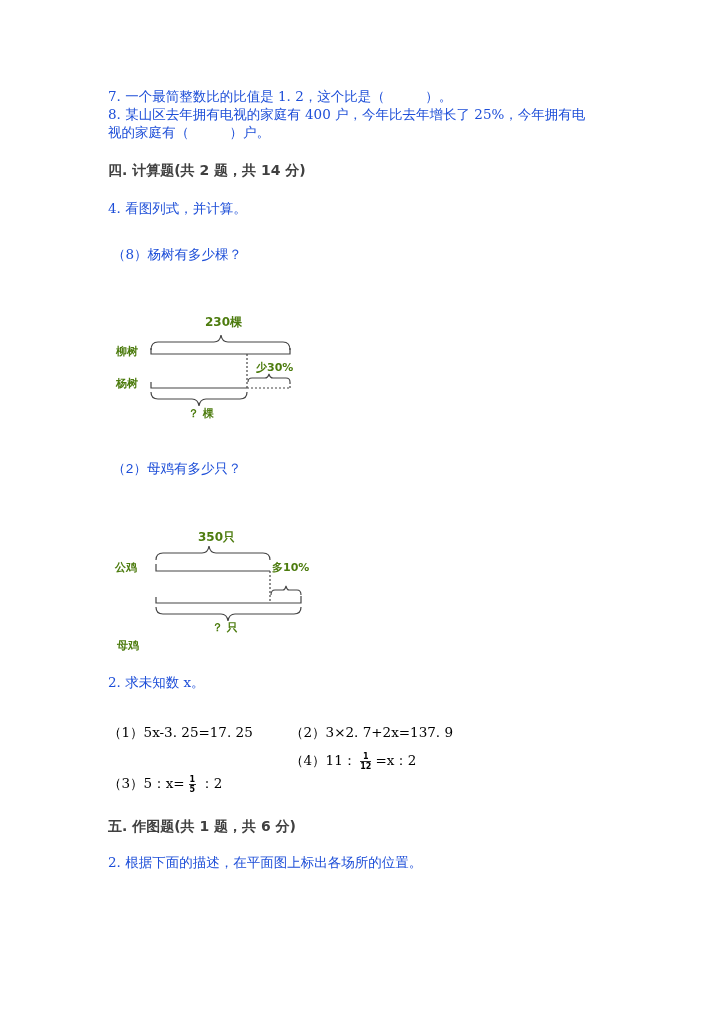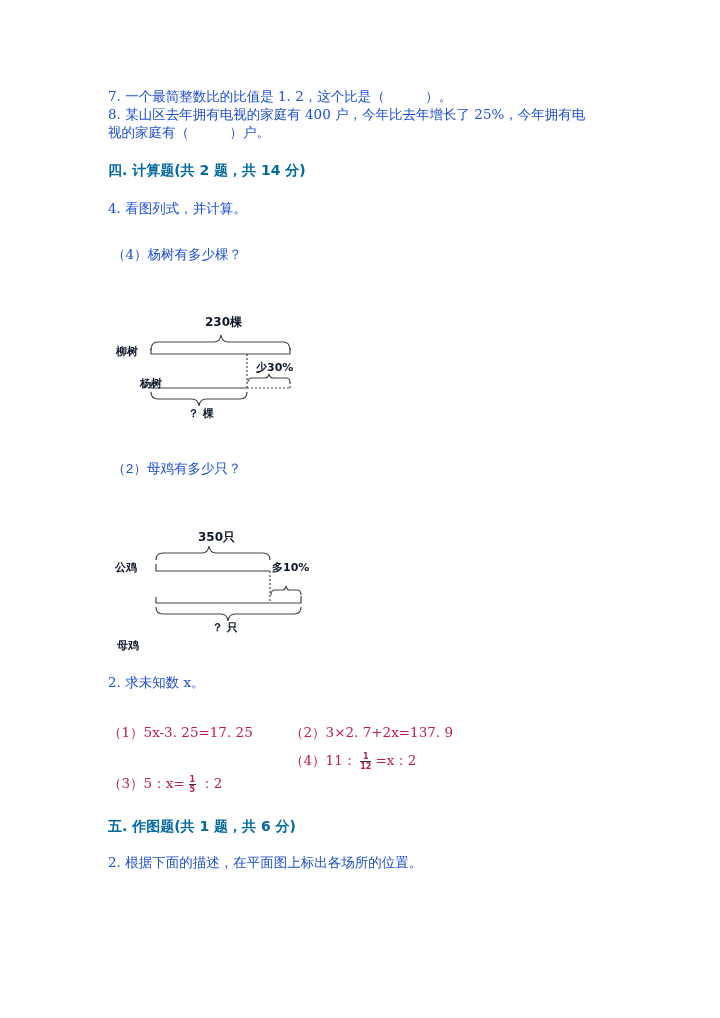--- a/index.html
+++ b/index.html
@@ -1,37 +1,37 @@
 <!DOCTYPE html>
 <html><head>
   <meta charset="utf-8">
   <style>
     html, body { margin: 0; padding: 0; background: #ffffff; }
     body { width: 720px; height: 1018px; position: relative; overflow: hidden;
            font-family: "DejaVu Serif", "Liberation Serif", serif; color: #333; }
     .abs { position: absolute; white-space: nowrap; }
     .q { font-size: 13.5px; color: #1d4ed8; }
-    .sec { font-size: 14px; font-weight: bold; color: #0369a1; font-family: "DejaVu Sans", "Liberation Sans", sans-serif; }
-    .diag-label { font-family: "DejaVu Sans", "Liberation Sans", sans-serif; font-weight: bold; font-size: 11px; color: #0f172a; }
-    .eq { font-size: 13.5px; color: #be185d; }
+    .sec { font-size: 14px; font-weight: bold; color: #404040; font-family: "DejaVu Sans", "Liberation Sans", sans-serif; }
+    .diag-label { font-family: "DejaVu Sans", "Liberation Sans", sans-serif; font-weight: bold; font-size: 11px; color: #4d7c0f; }
+    .eq { font-size: 13.5px; color: #000000; }
     .frac { display: inline-block; vertical-align: middle; text-align: center; font-size: 8px; line-height: 9px; margin: 0 4px;
             font-family: "DejaVu Sans", "Liberation Sans", sans-serif; font-weight: bold; }
     .frac span { display: block; }
     .frac .num { border-bottom: 1px solid #333; padding: 0 1px; }
   </style>
 </head>
 <body>
 
 <div class="abs q" style="left:108px; top:88px;">7. 一个最简整数比的比值是 1. 2，这个比是（　　　）。</div>
 <div class="abs q" style="left:108px; top:106px;">8. 某山区去年拥有电视的家庭有 400 户，今年比去年增长了 25%，今年拥有电</div>
 <div class="abs q" style="left:108px; top:124px;">视的家庭有（　　　）户。</div>
 
 <div class="abs sec" style="left:108px; top:162px;">四. 计算题(共 2 题，共 14 分)</div>
 <div class="abs q" style="left:108px; top:200px;">4. 看图列式，并计算。</div>
-<div class="abs q" style="left:112px; top:246px;">（4）杨树有多少棵？</div>
+<div class="abs q" style="left:112px; top:246px;">（8）杨树有多少棵？</div>
 
 <div class="abs" style="left:100px; top:300px; width:220px; height:130px;">
   <svg width="220" height="130" viewBox="0 0 220 130">
 
     <path d="M51,50 Q51,42 58,42 L114,42 Q120,42 121,35 Q122,42 128,42 L183,42 Q190,42 190,50" fill="none" stroke="#444" stroke-width="1.2"></path>
 
     <path d="M51,48 L51,54 L190,54 L190,48" fill="none" stroke="#444" stroke-width="1.2"></path>
 
     <line x1="147" y1="54" x2="147" y2="88" stroke="#444" stroke-width="1.2" stroke-dasharray="2,2"></line>
 
@@ -39,21 +39,21 @@
 
     <line x1="147" y1="88" x2="190" y2="88" stroke="#444" stroke-width="1.2" stroke-dasharray="2,2"></line>
     <line x1="190" y1="82" x2="190" y2="88" stroke="#444" stroke-width="1.2" stroke-dasharray="2,2"></line>
 
     <path d="M148,82 Q148,78 152,78 L165,78 Q168,78 169,74 Q170,78 173,78 L186,78 Q190,78 190,82" fill="none" stroke="#444" stroke-width="1.1"></path>
 
     <path d="M51,92 Q51,99 58,99 L92,99 Q98,99 99,106 Q100,99 106,99 L140,99 Q147,99 147,92" fill="none" stroke="#444" stroke-width="1.2"></path>
   </svg>
   <div class="abs diag-label" style="left:105px; top:14px; font-size:12px;">230棵</div>
   <div class="abs diag-label" style="left:16px; top:44px;">柳树</div>
-  <div class="abs diag-label" style="left:16px; top:76px;margin-left:24px;">杨树</div>
+  <div class="abs diag-label" style="left:16px; top:76px;">杨树</div>
   <div class="abs diag-label" style="left:156px; top:60px;">少30%</div>
   <div class="abs diag-label" style="left:88px; top:106px;">？ 棵</div>
 </div>
 
 <div class="abs q" style="left:112px; top:460px;font-family:Liberation Mono, monospace;">（2）母鸡有多少只？</div>
 
 <div class="abs" style="left:100px; top:520px; width:240px; height:120px;">
   <svg width="240" height="120" viewBox="0 0 240 120">
 
     <path d="M56,40 Q56,33 63,33 L102,33 Q108,33 109,26 Q110,33 116,33 L163,33 Q170,33 170,40" fill="none" stroke="#444" stroke-width="1.2"></path>

